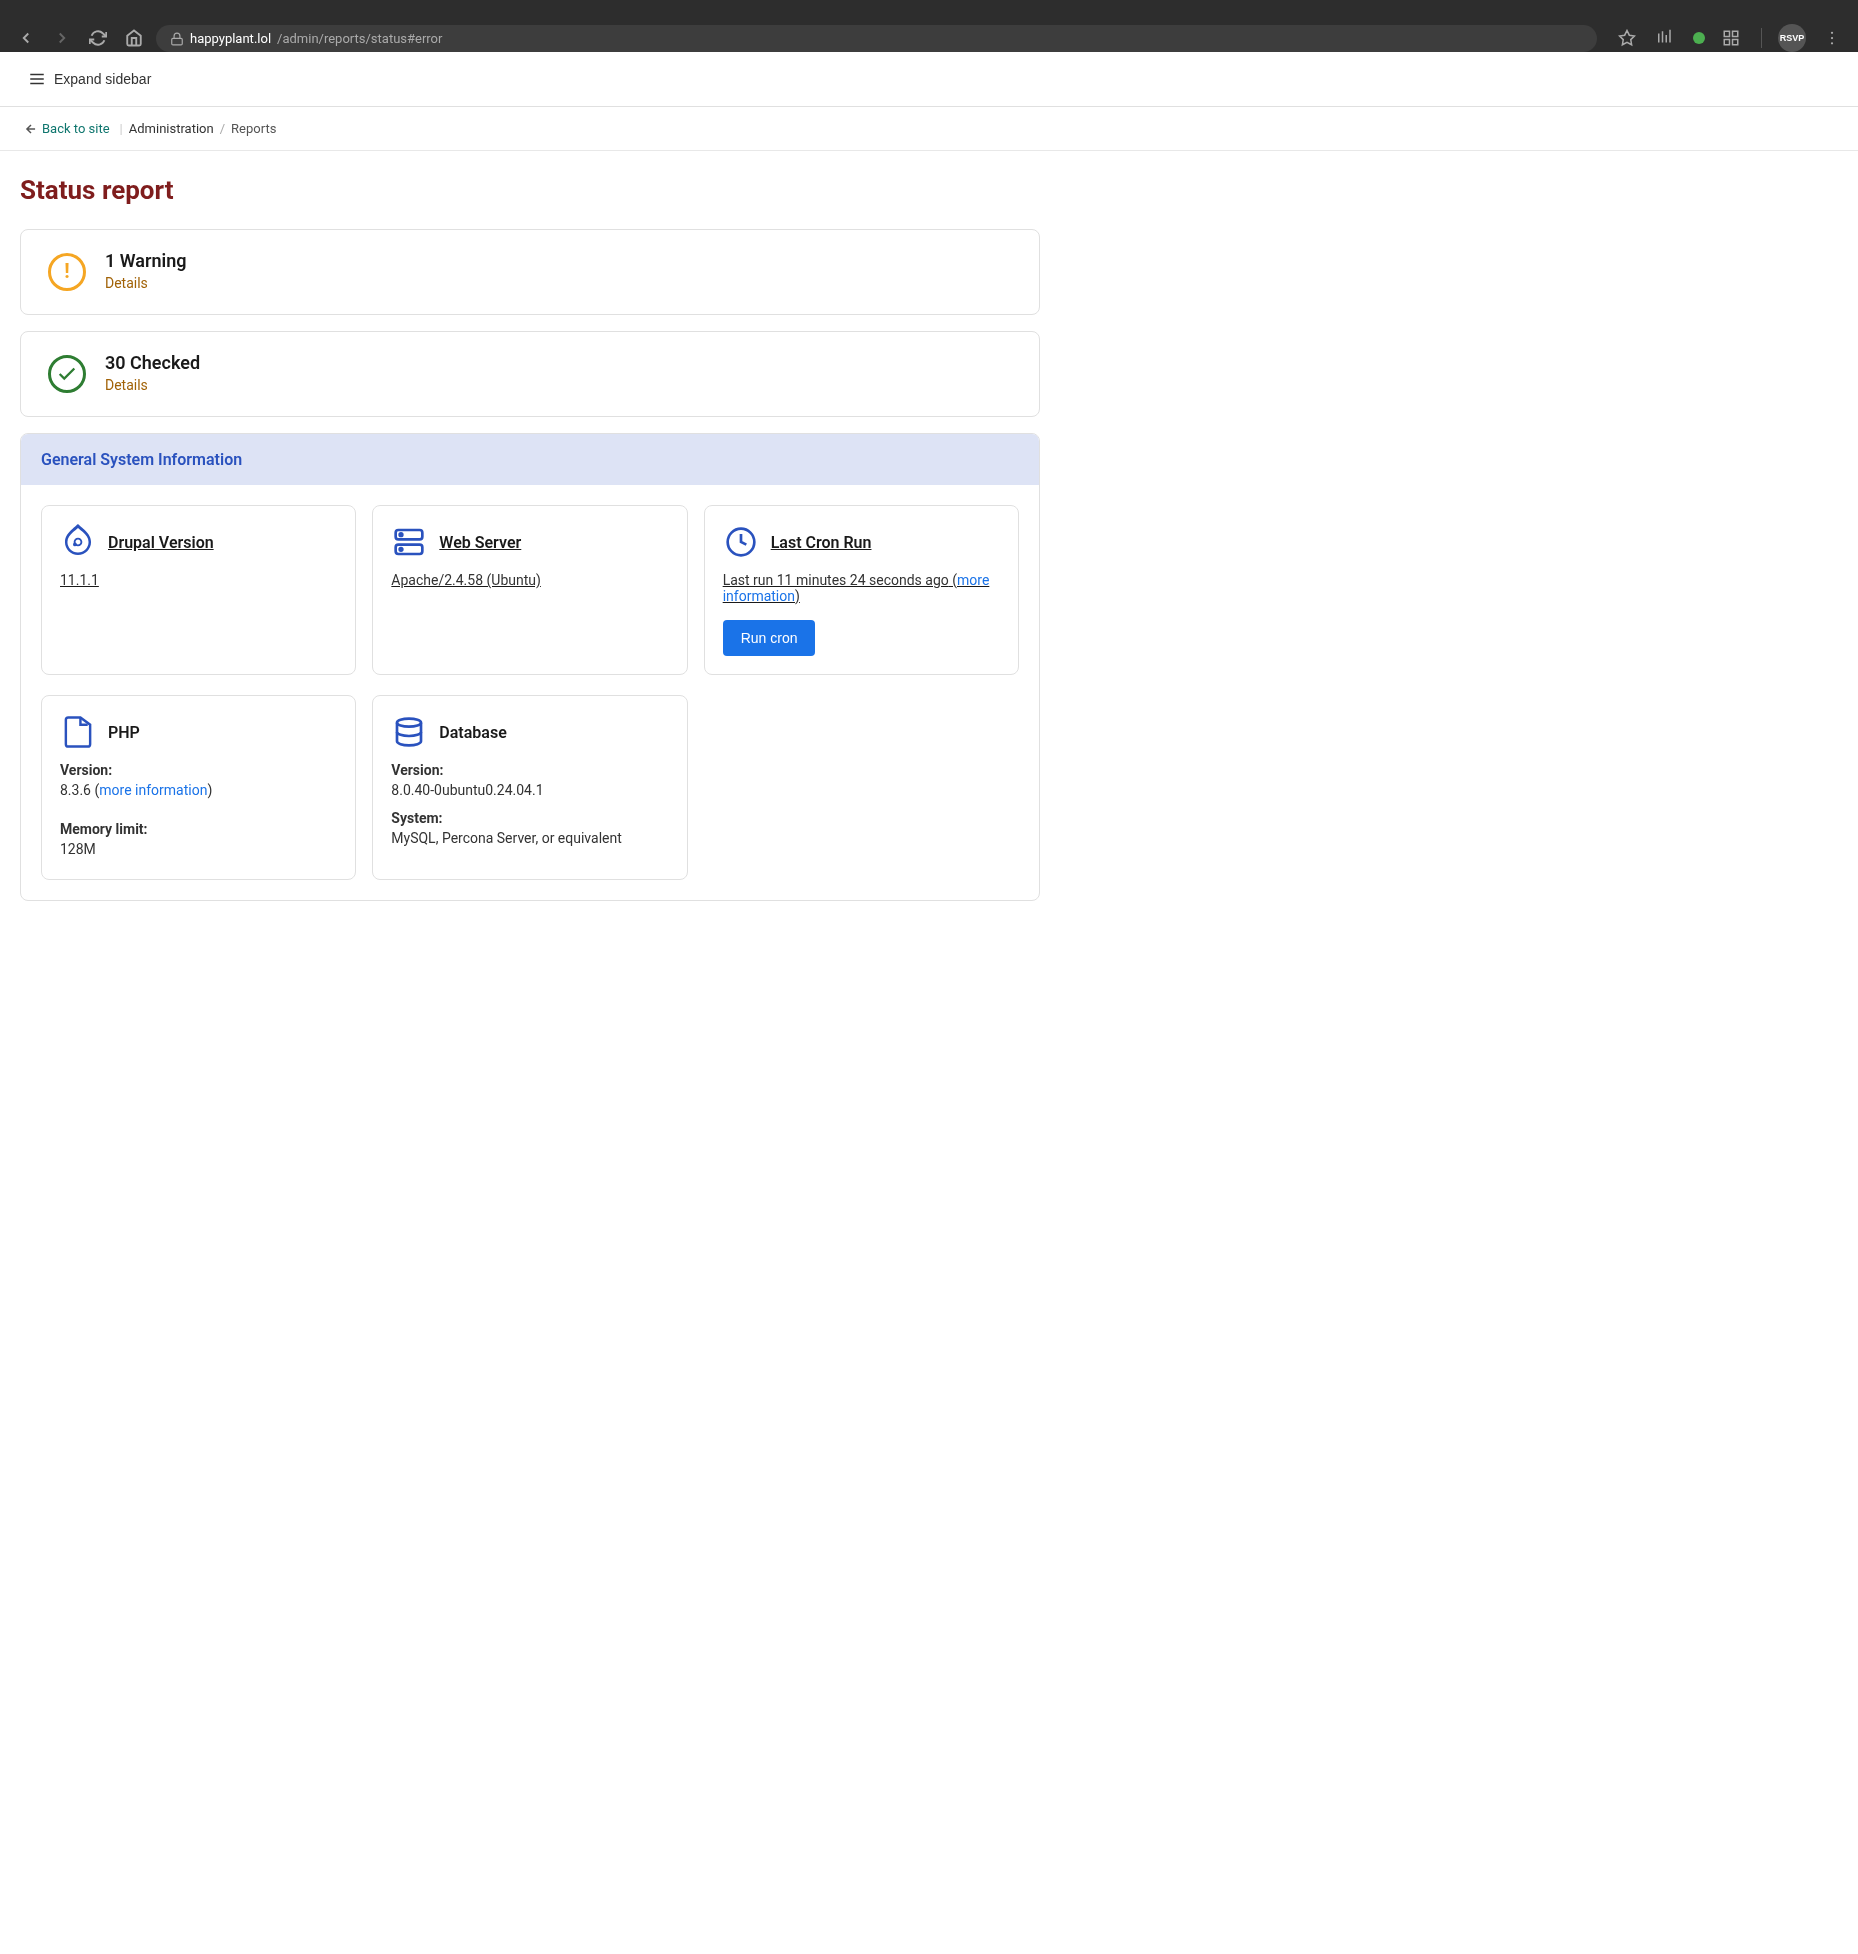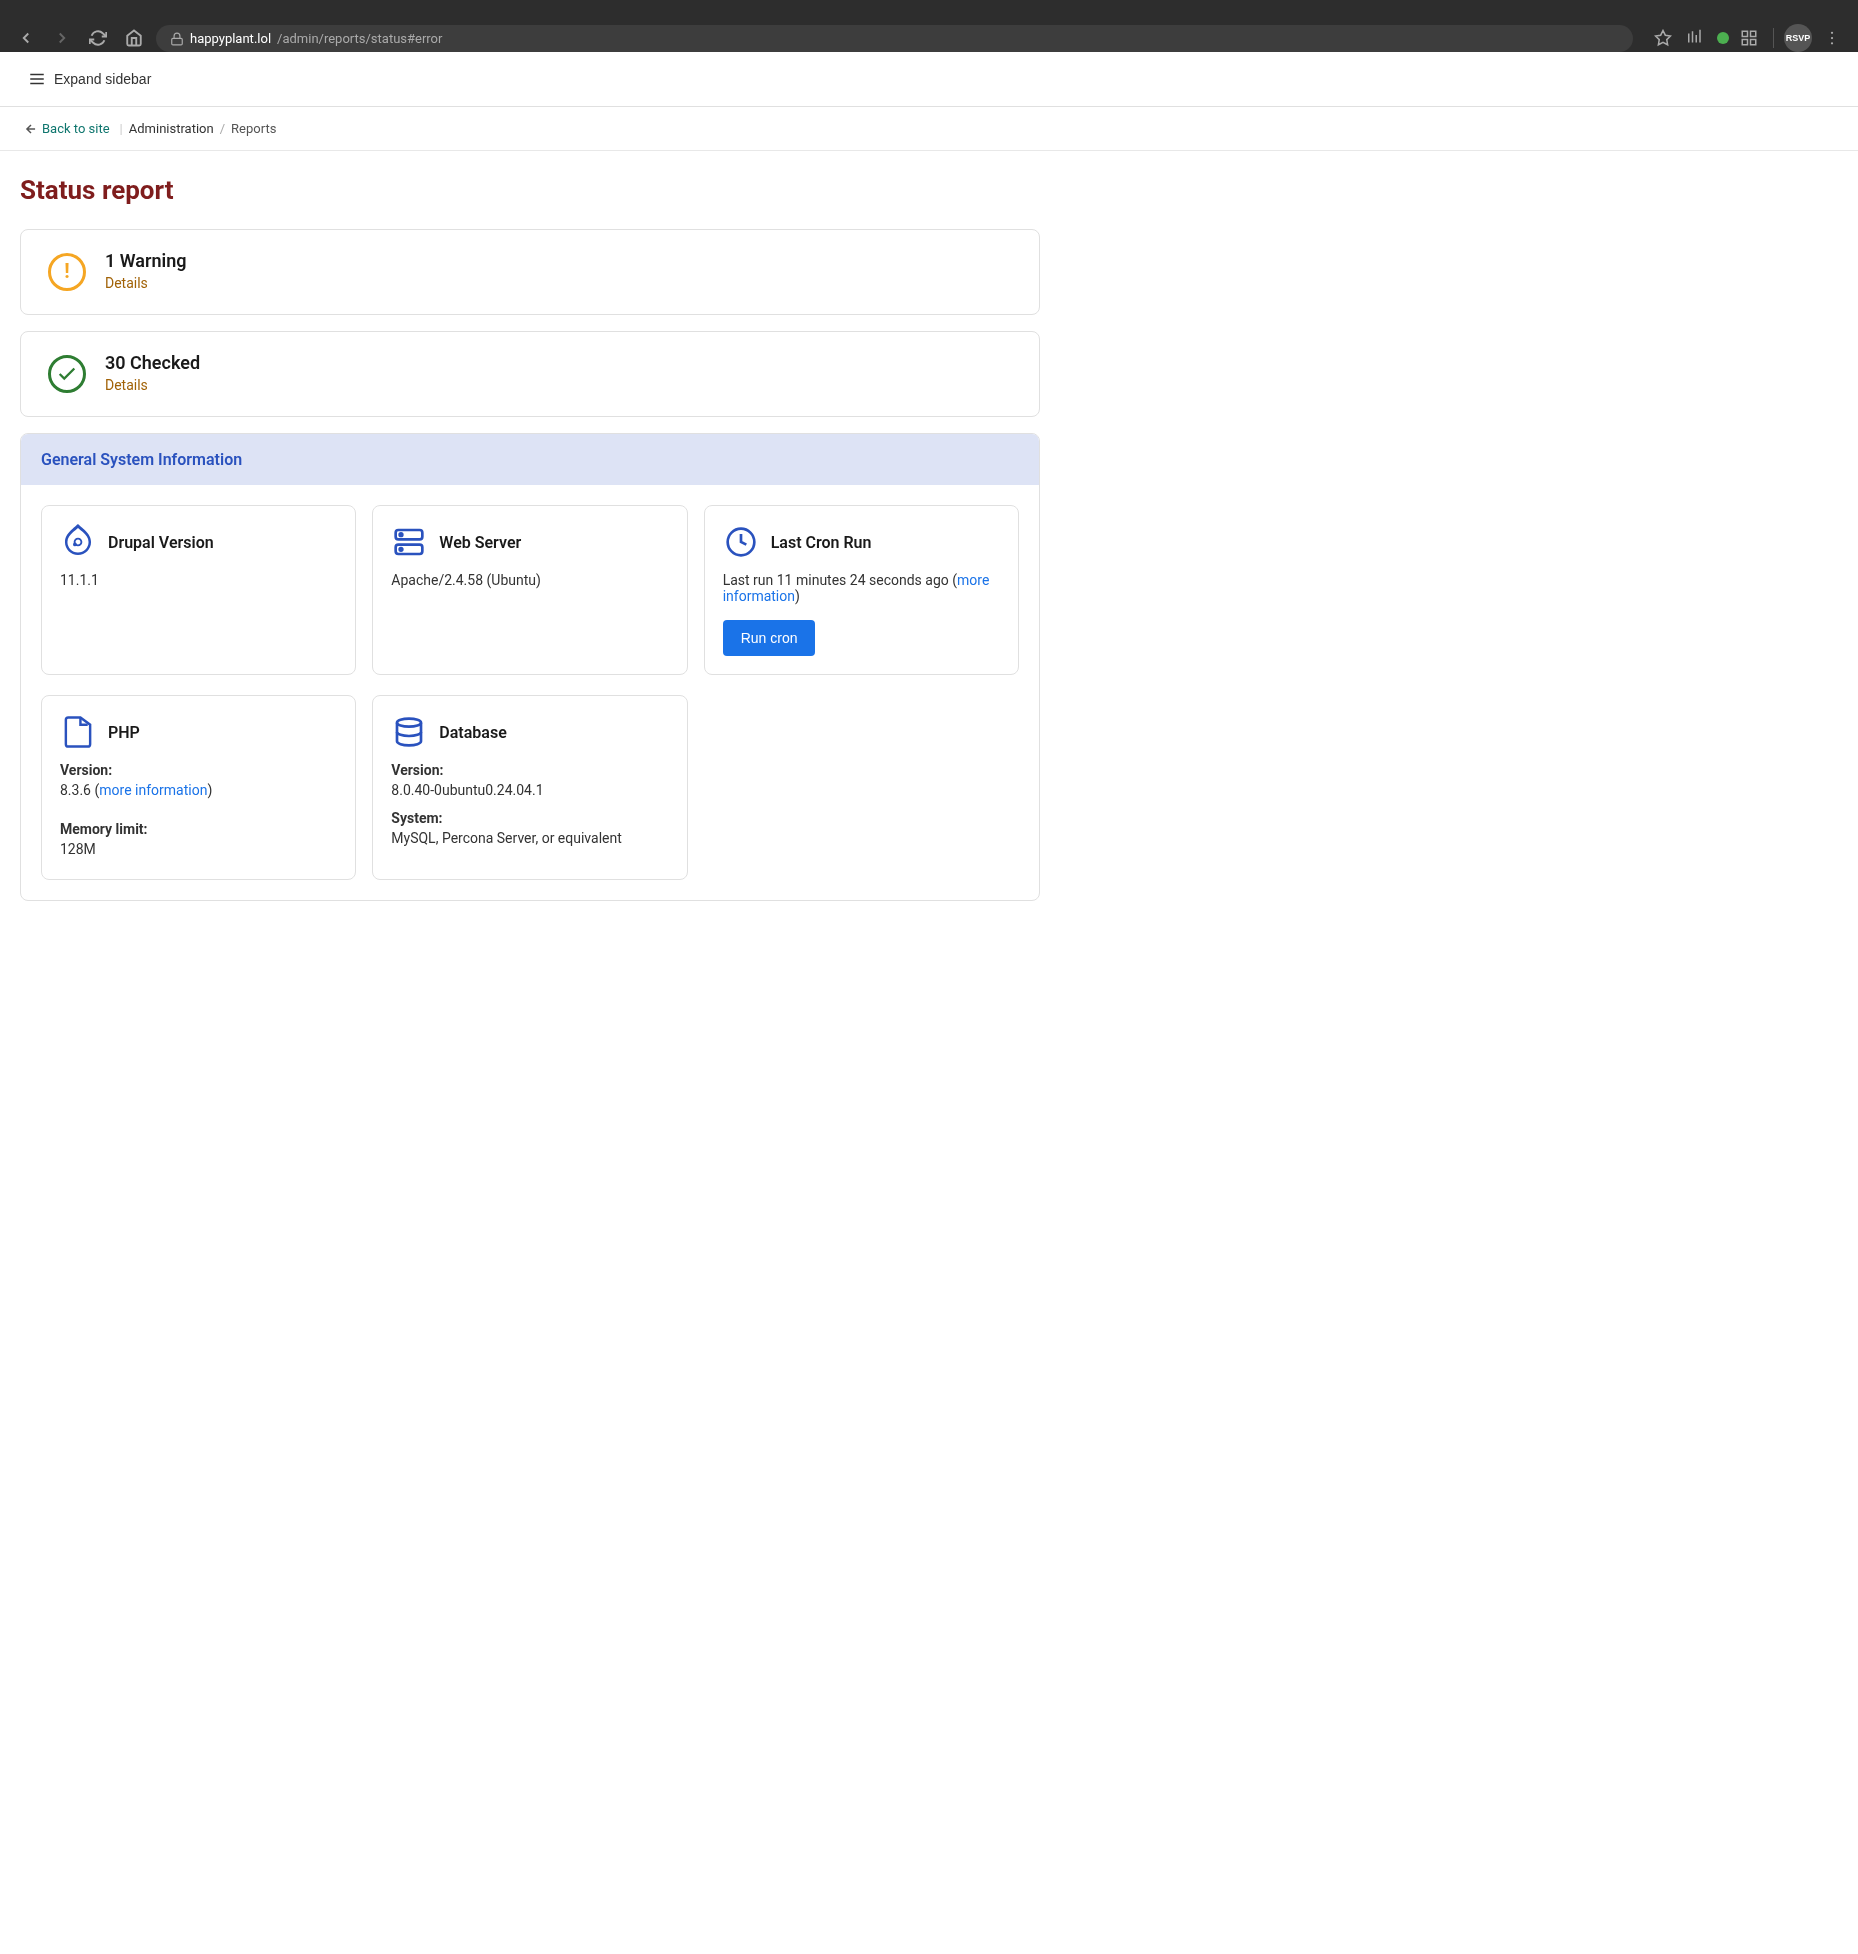--- a/index.html
+++ b/index.html
@@ -28,21 +28,21 @@
       border: none;
       border-radius: 20px;
       color: #fff;
       padding: 6px 14px;
       font-size: 13px;
       display: flex;
       align-items: center;
       gap: 6px;
     }
     .address-path { color: #aaa; }
-    .browser-actions { display: flex; align-items: center; gap: 6px; margin-left: 8px; }
+    .browser-actions { display: flex; align-items: center; gap: 12px; margin-left: 8px; }
     .browser-action-btn {
       width: 28px; height: 28px;
       background: none; border: none;
       color: #aaa;
       cursor: pointer;
       display: flex; align-items: center; justify-content: center;
       border-radius: 4px;
     }
     .status-dot { width: 12px; height: 12px; background: #4caf50; border-radius: 50%; }
     .avatar-btn { width: 28px; height: 28px; border-radius: 50%; background: #555; border: none; cursor: pointer; overflow: hidden; display: flex; align-items: center; justify-content: center; color: #fff; font-size: 10px; }
@@ -143,20 +143,21 @@
     .section-header h2 {
       font-size: 16px;
       font-weight: 600;
       color: #2a52be;
     }
     .info-cards-grid {
       display: grid;
       grid-template-columns: 1fr 1fr 1fr;
       gap: 16px;
       padding: 20px;
+      text-decoration: underline;
     }
     .info-cards-row2 {
       display: grid;
       grid-template-columns: 1fr 1fr 1fr;
       gap: 16px;
       padding: 0 20px 20px;
     }
     .info-card {
       border: 1px solid #e0e0e0;
       border-radius: 8px;

